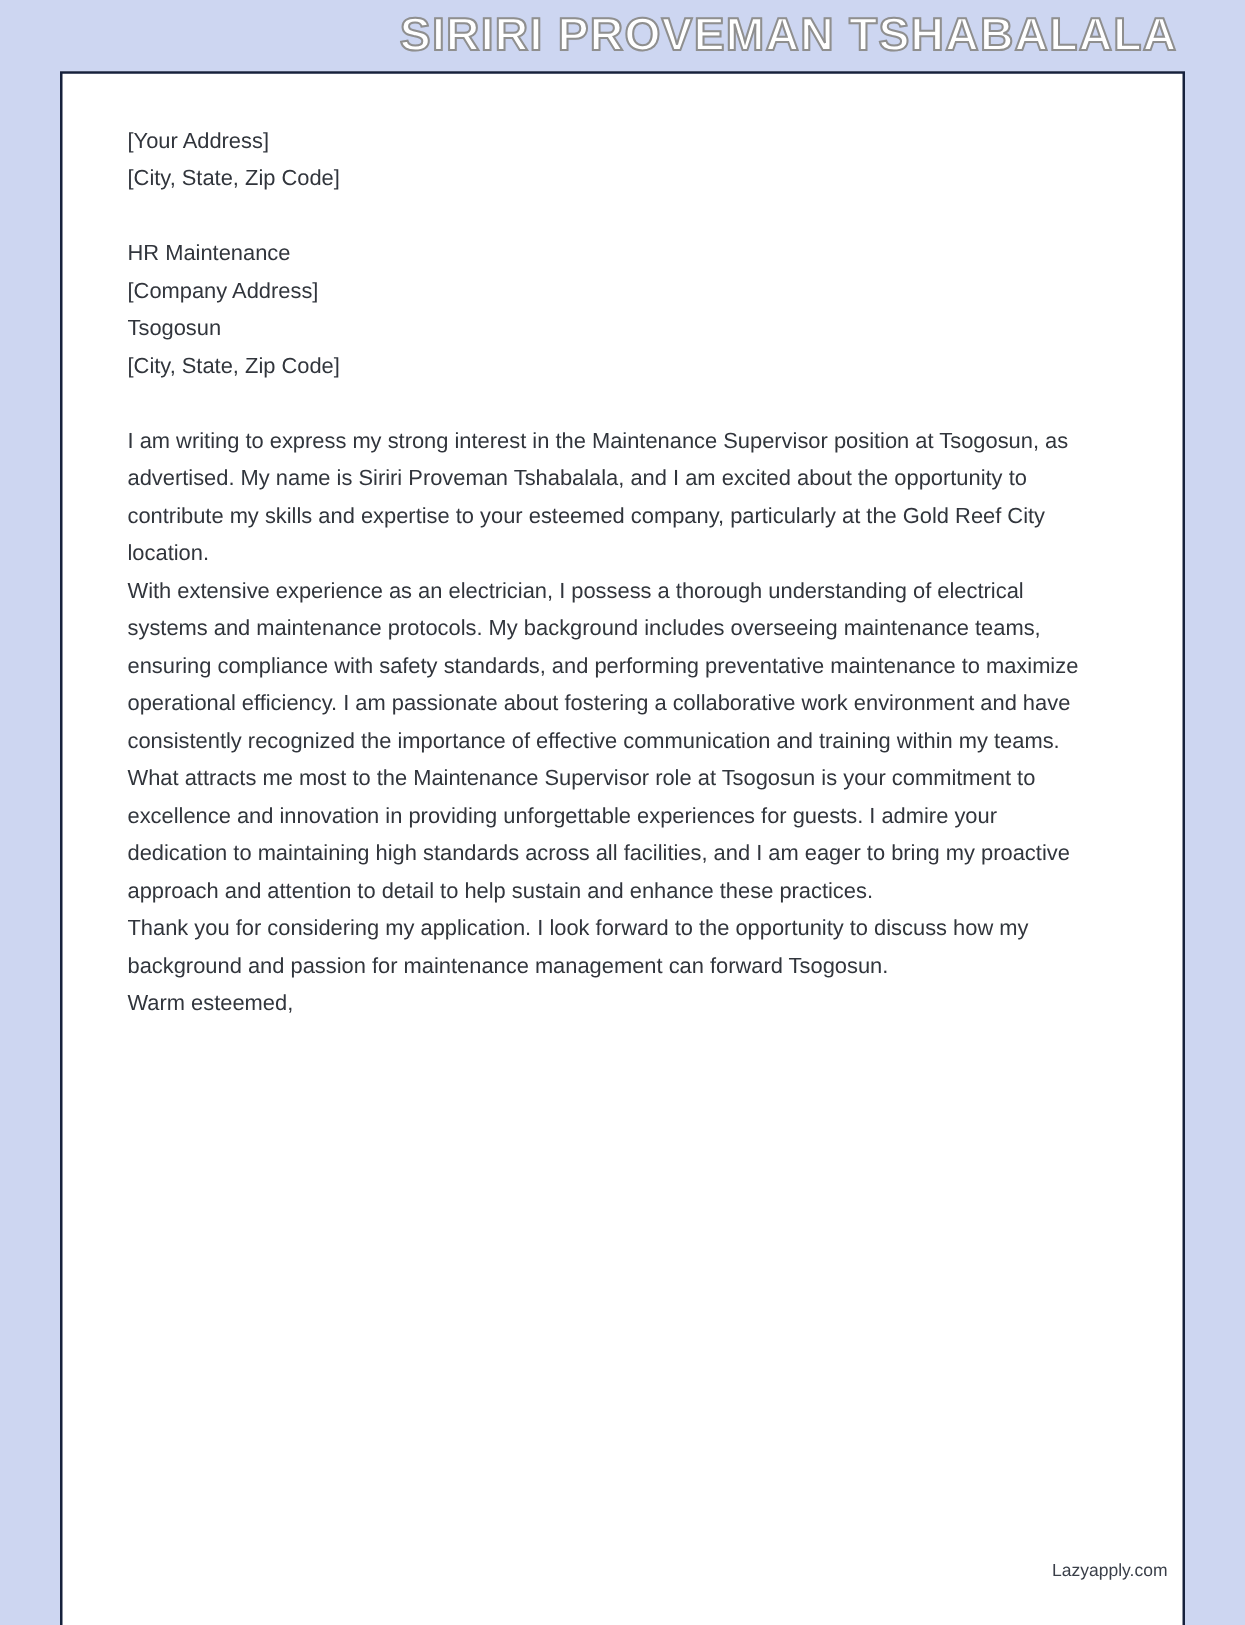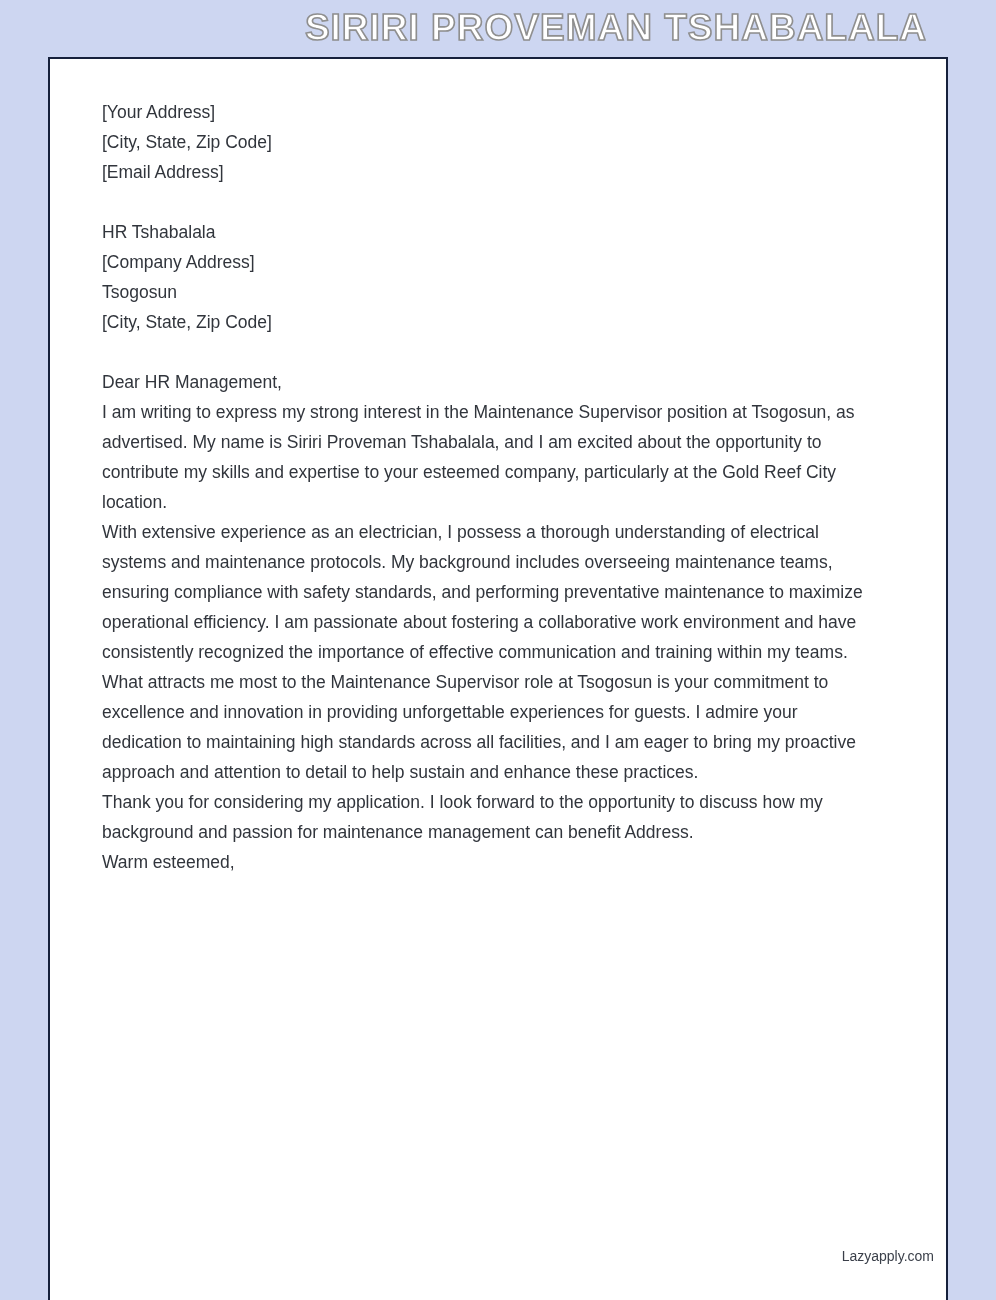--- a/index.html
+++ b/index.html
@@ -19,21 +19,21 @@
     width: 996px;
     height: 1300px;
     position: relative;
     overflow: hidden;
     background: var(--background);
     font-family: "Liberation Sans", "DejaVu Sans", sans-serif;
   }
   .header-title {
     position: absolute;
     top: 7px;
-    right: 69px;
+    right: 54px;
     font-size: 37px;
     font-weight: 700;
     letter-spacing: 1px;
     white-space: nowrap;
     color: var(--heading-fill);
     -webkit-text-stroke: 1.6px var(--heading-outline);
     text-shadow: 0 0 1px var(--heading-outline);
     z-index: 2;
   }
   .page {
@@ -70,35 +70,33 @@
 <body>
 
 <div class="header-title">SIRIRI PROVEMAN TSHABALALA</div>
 
 <div class="page">
   <div class="letter">
 
     <div class="block">
       <p>[Your Address]</p>
       <p>[City, State, Zip Code]</p>
-      <p>[Email Address]</p>
     </div>
 
     <div class="block">
-      <p>HR Tshabalala</p>
+      <p>HR Maintenance</p>
       <p>[Company Address]</p>
       <p>Tsogosun</p>
       <p>[City, State, Zip Code]</p>
     </div>
 
-    <p class="salutation">Dear HR Management,</p>
 
     <p class="para">I am writing to express my strong interest in the Maintenance Supervisor position at Tsogosun, as advertised. My name is Siriri Proveman Tshabalala, and I am excited about the opportunity to contribute my skills and expertise to your esteemed company, particularly at the Gold Reef City location.</p>
     <p class="para">With extensive experience as an electrician, I possess a thorough understanding of electrical systems and maintenance protocols. My background includes overseeing maintenance teams, ensuring compliance with safety standards, and performing preventative maintenance to maximize operational efficiency. I am passionate about fostering a collaborative work environment and have consistently recognized the importance of effective communication and training within my teams.</p>
     <p class="para">What attracts me most to the Maintenance Supervisor role at Tsogosun is your commitment to excellence and innovation in providing unforgettable experiences for guests. I admire your dedication to maintaining high standards across all facilities, and I am eager to bring my proactive approach and attention to detail to help sustain and enhance these practices.</p>
-    <p class="para">Thank you for considering my application. I look forward to the opportunity to discuss how my background and passion for maintenance management can benefit Address.</p>
+    <p class="para">Thank you for considering my application. I look forward to the opportunity to discuss how my background and passion for maintenance management can forward Tsogosun.</p>
 
     <p class="closing">Warm esteemed,</p>
 
   </div>
 </div>
 
 <div class="watermark">Lazyapply.com</div>
 
 </body></html>

